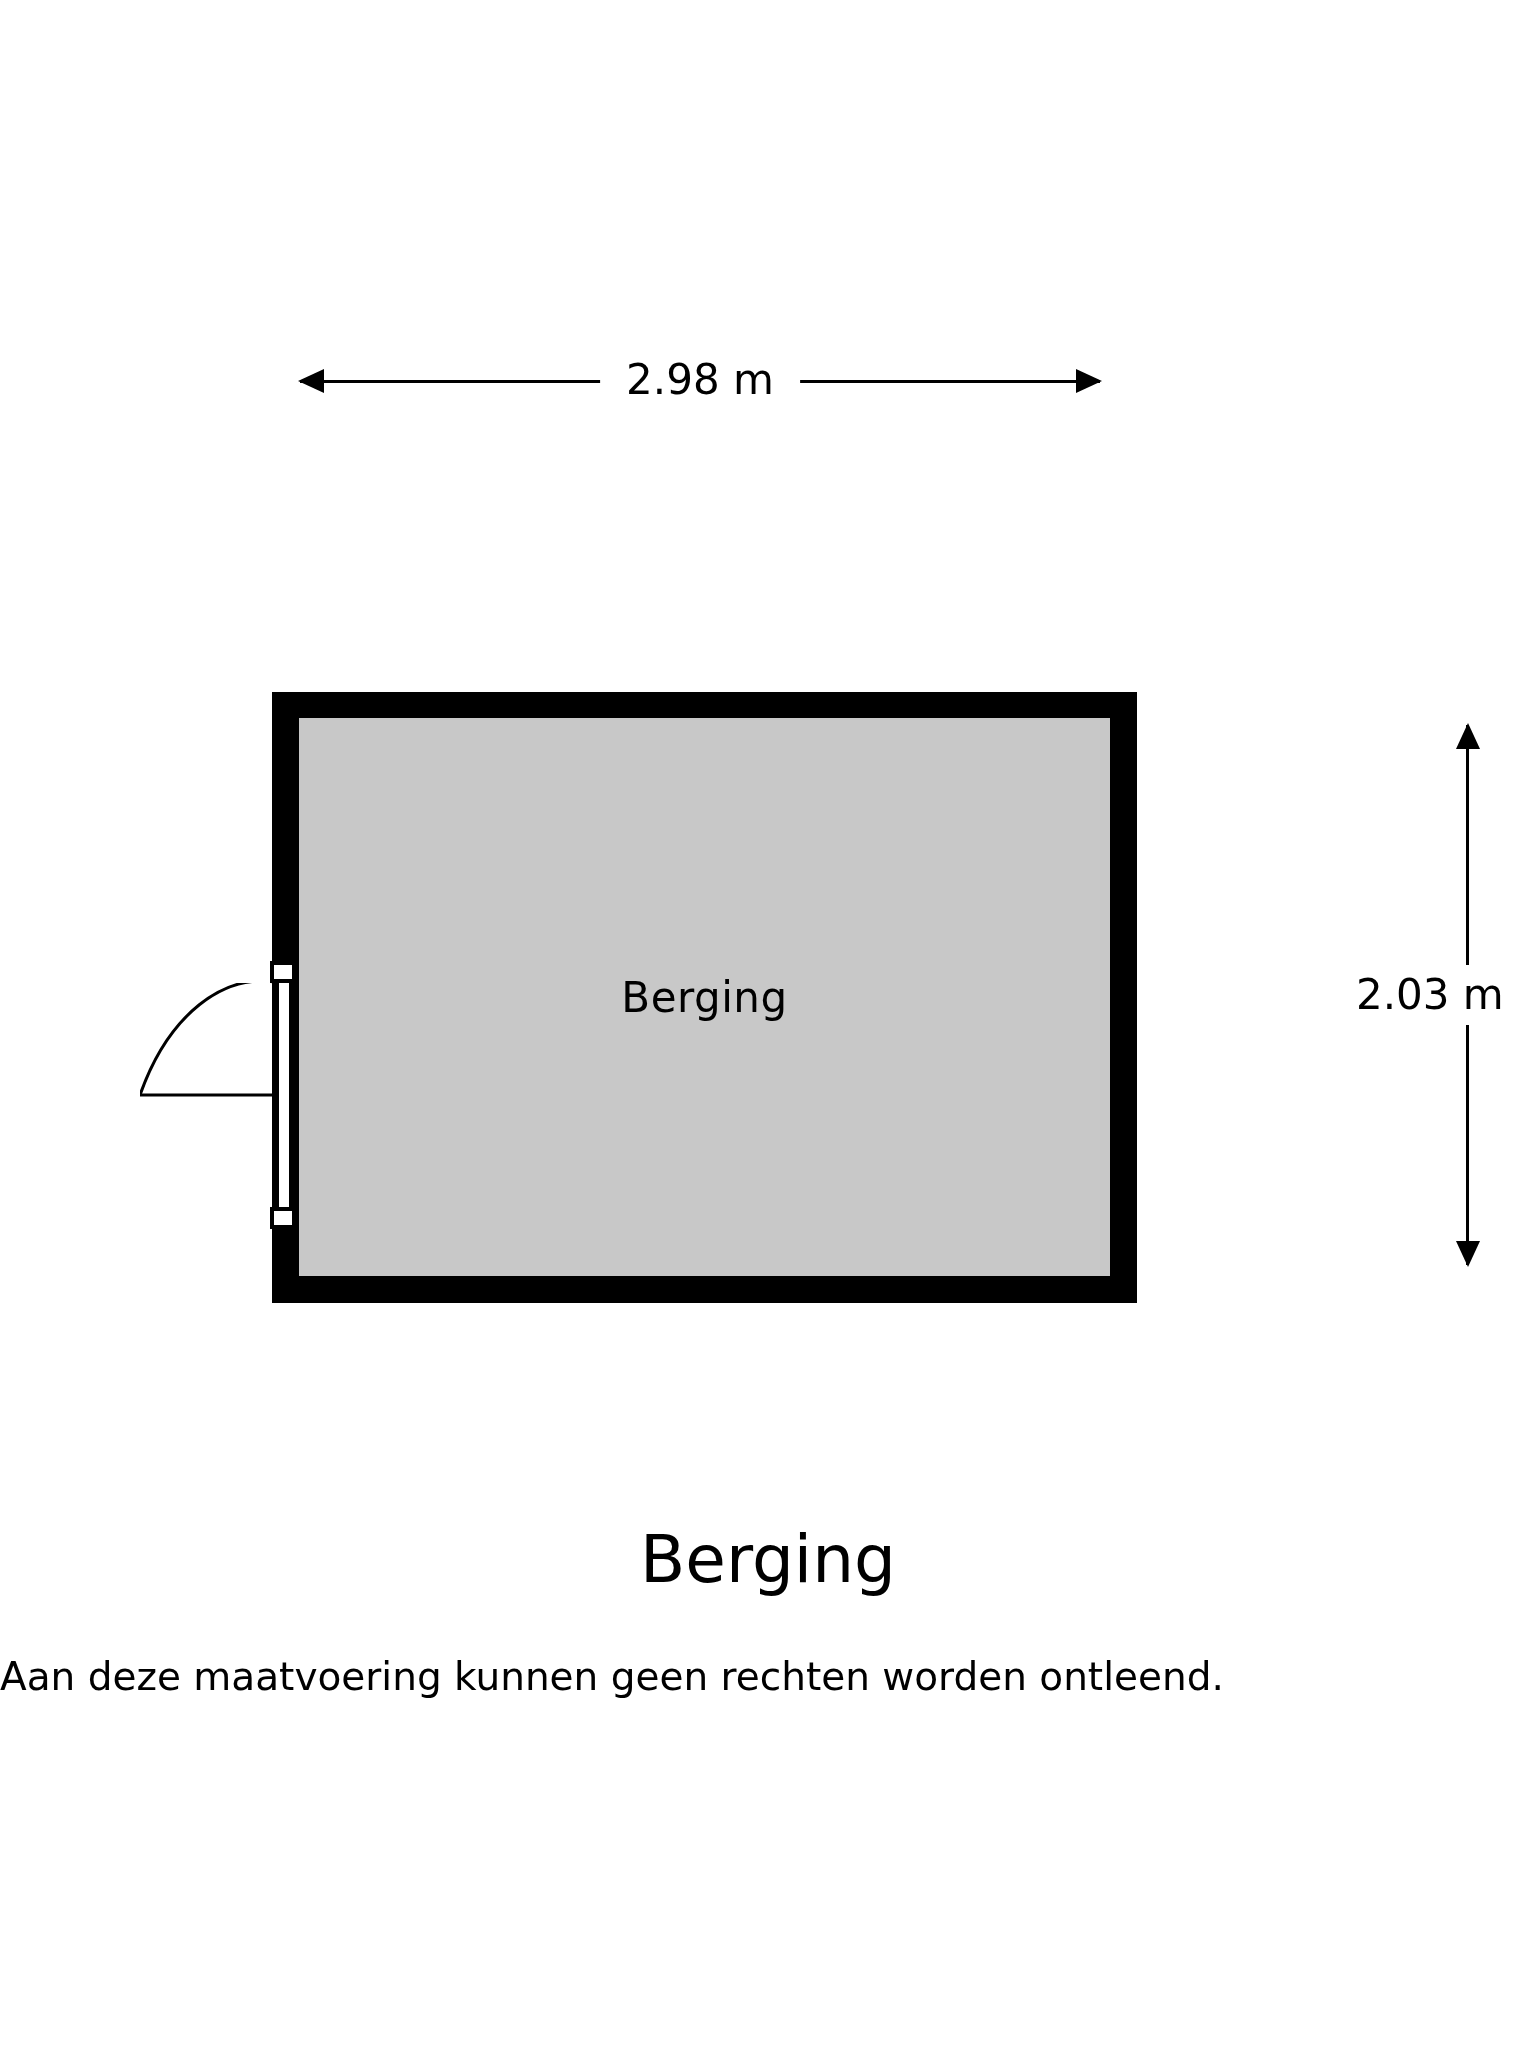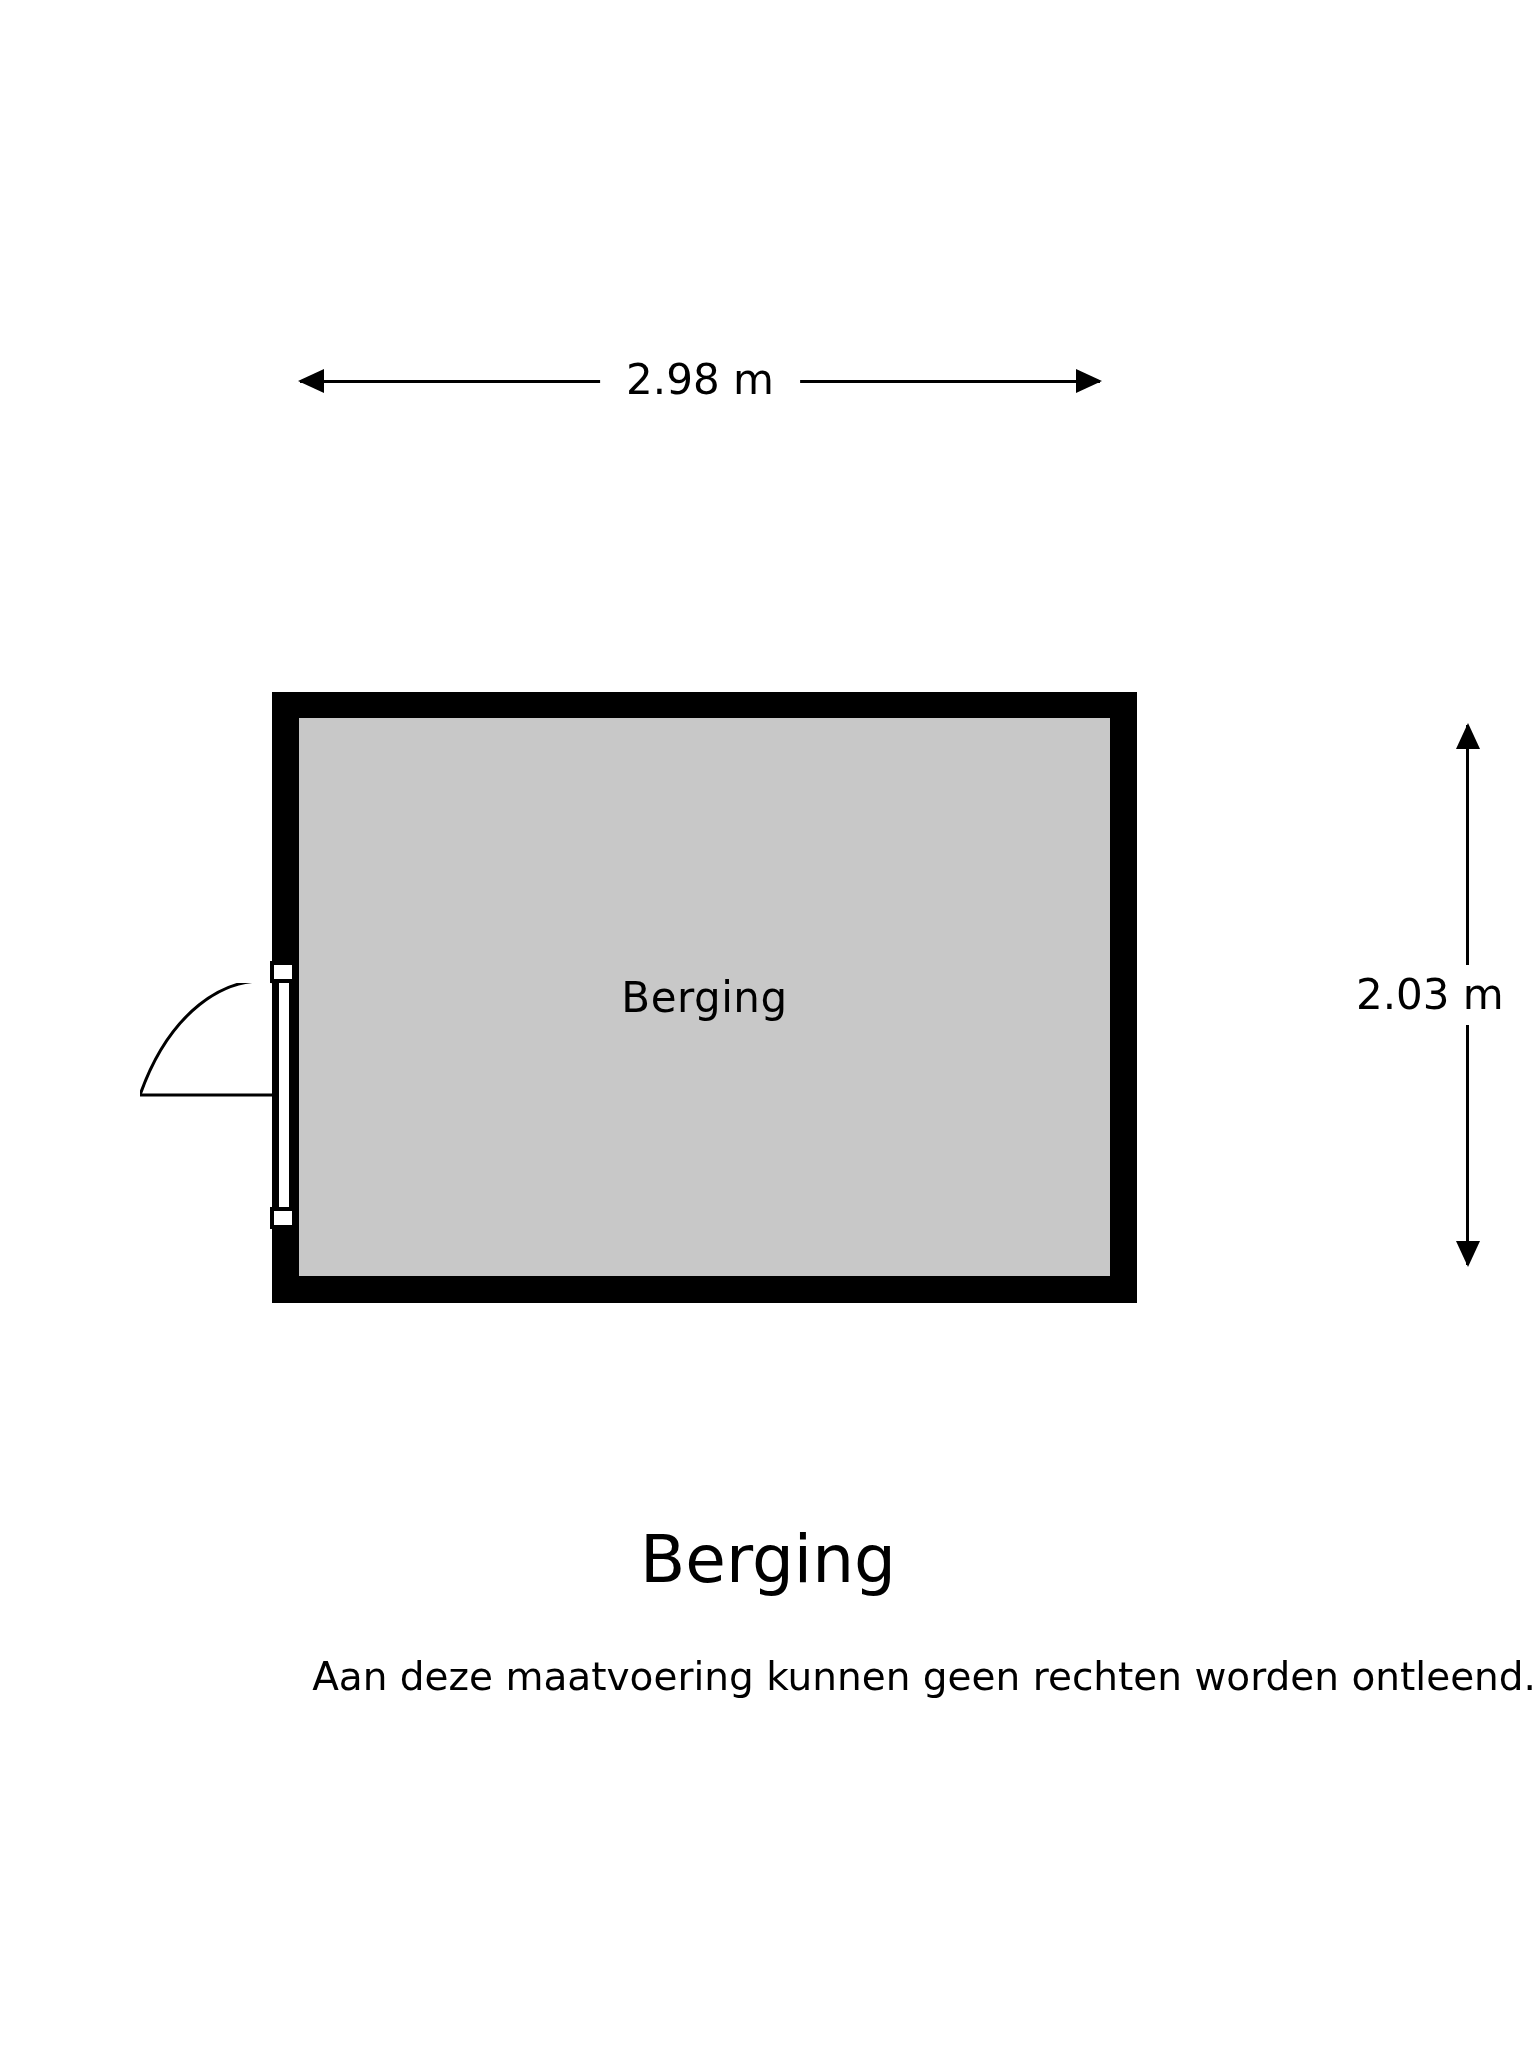--- a/index.html
+++ b/index.html
@@ -203,21 +203,21 @@
     width: 1536px;
     text-align: center;
     font-size: 66px;
     line-height: 80px;
   }
   .disclaimer {
     position: absolute;
     left: 0;
     top: 1650px;
     width: 1536px;
-    text-align: right;
+    text-align: left;
     font-size: 39px;
     line-height: 54px;
   }
 </style>
 </head>
 <body>
 
 <div class="stage">
 
   <div class="dim-top">

